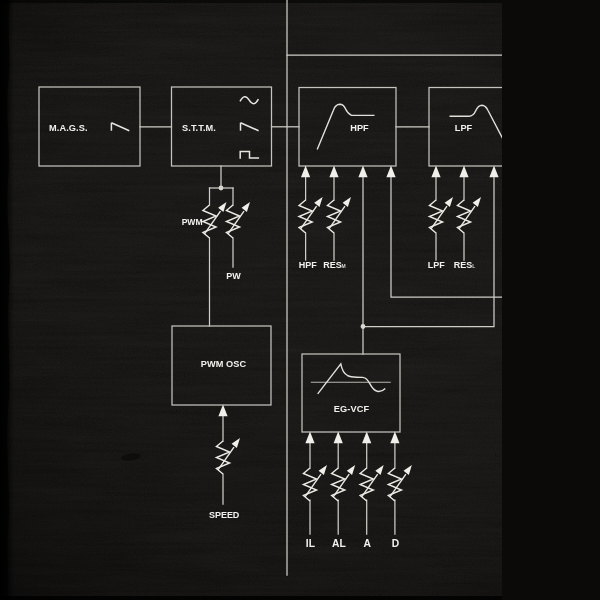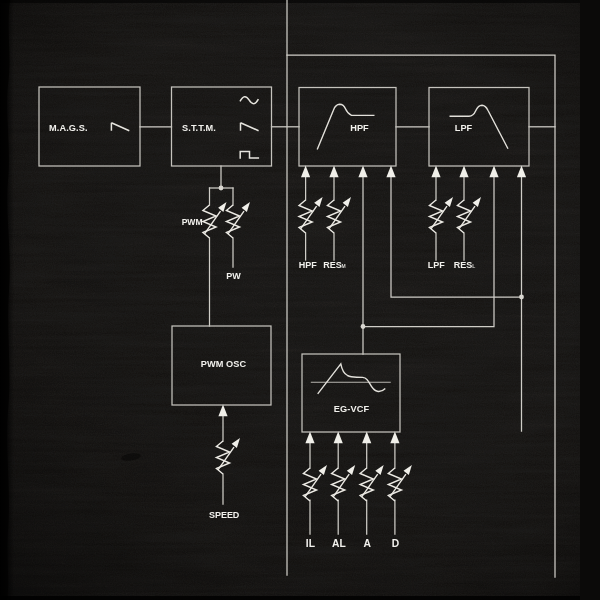--- a/index.html
+++ b/index.html
@@ -1,16 +1,16 @@
 <!DOCTYPE html>
 <html><head>
 <meta charset="utf-8">
 <style>
   html,body{margin:0;padding:0;background:#0b0a09;}
-  #stage{width:580px;height:600px;position:relative;overflow:hidden;background:#151311;}
+  #stage{width:502px;height:600px;position:relative;overflow:hidden;background:#151311;}
   svg{display:block;}
   text{font-family:"Liberation Sans", sans-serif;font-weight:bold;}
 </style>
 </head>
 <body>
 <div id="stage">
 <svg width="600" height="600" viewBox="0 0 600 600">
   <defs>
     <filter id="grain" x="0" y="0" width="100%" height="100%">
       <feTurbulence type="fractalNoise" baseFrequency="0.9" numOctaves="3" seed="7" stitchTiles="stitch"></feTurbulence>

